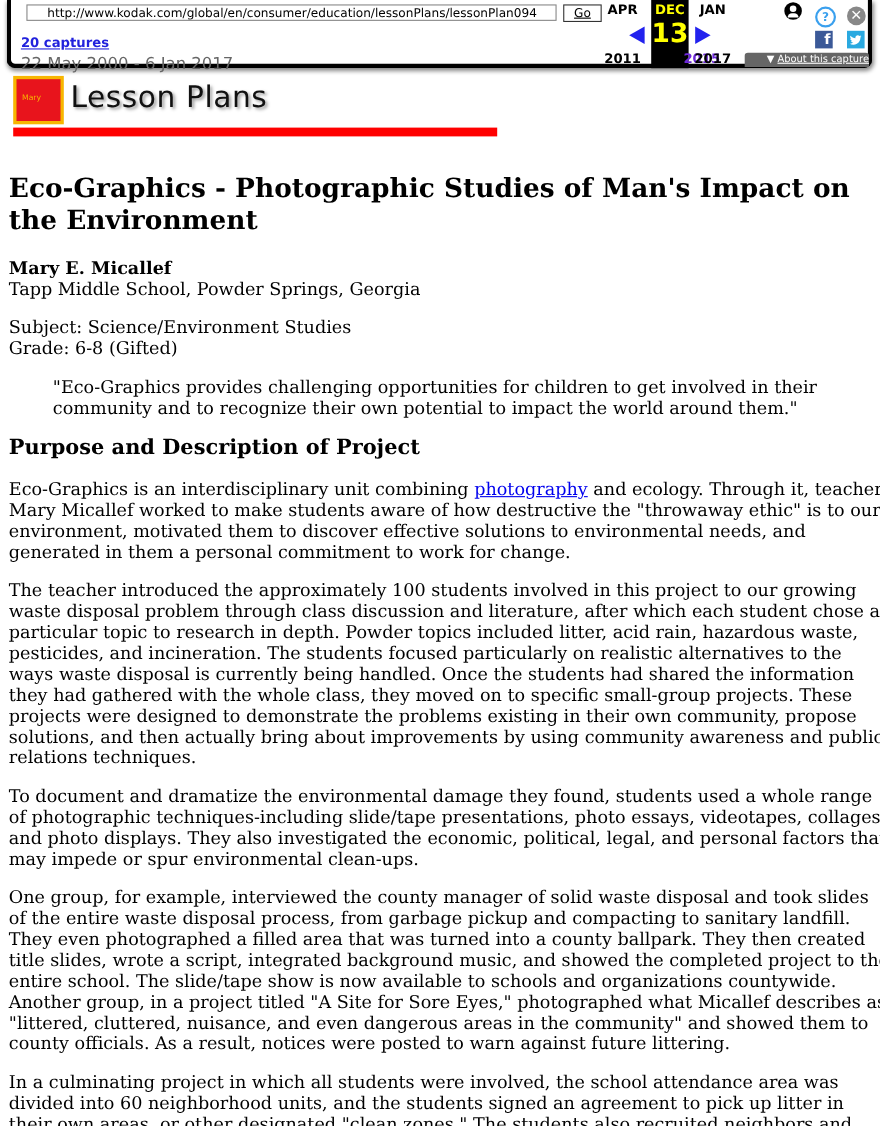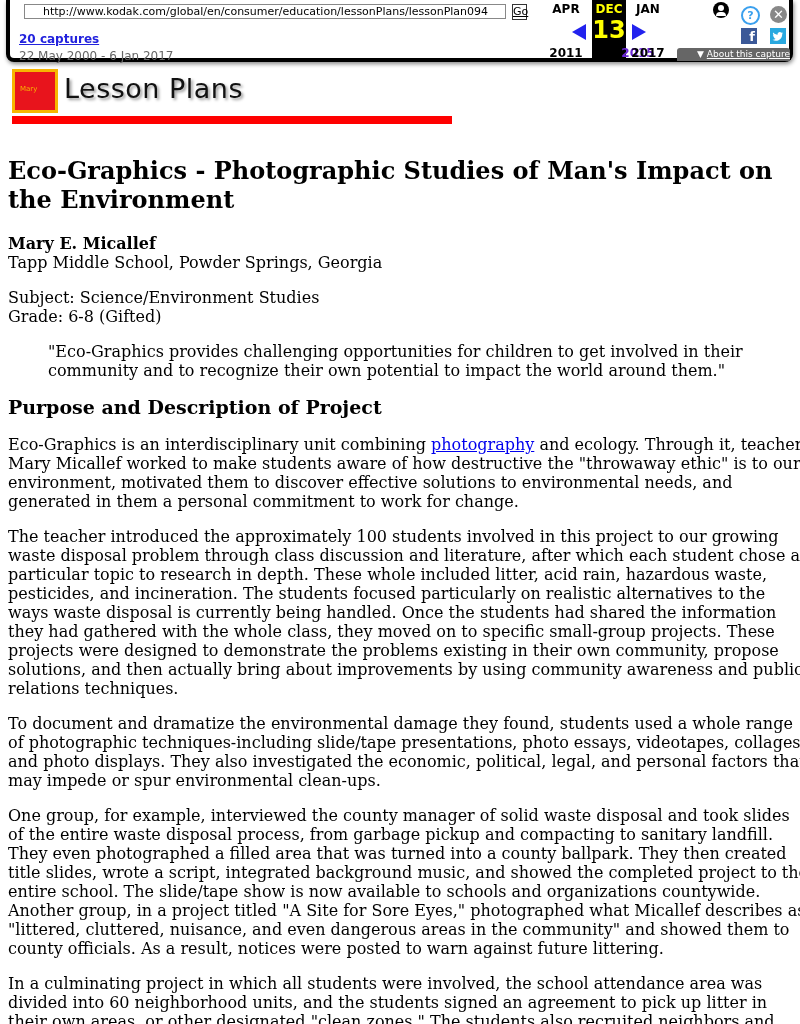--- a/index.html
+++ b/index.html
@@ -5,24 +5,24 @@
   html, body { margin:0; padding:0; }
   body { width:800px; height:1024px; overflow:hidden; background:#fff; position:relative;
          font-family:"DejaVu Serif", serif; color:#000; }
   
   #wm { position:absolute; left:6px; top:0; width:787px; height:62px; background:#fff;
         border:4px solid #000; border-top:none; border-radius:0 0 8px 8px;
         box-shadow:1px 2px 4px #888; box-sizing:border-box; font-family:"DejaVu Sans", sans-serif; }
   #wm-url { position:absolute; left:14px; top:4px; width:482px; height:15px; font-size:11px;
             border:1px solid #888; padding:0 18px; box-sizing:border-box; line-height:13px;
             white-space:nowrap; overflow:hidden; font-family:"DejaVu Sans", sans-serif; color:#000; }
-  #wm-go { position:absolute; left:502px; top:4px; width:15px; height:16px; font-size:11px;
+  #wm-go { position:absolute; left:502px; top:4px; width:35px; height:16px; font-size:11px;
            border:1px solid #333; background:#fff; box-sizing:border-box; text-align:center; line-height:14px;text-decoration:underline; }
   #wm-captures { position:absolute; left:9px; top:32px; font-size:12px; font-weight:bold; color:#1a0dab; text-decoration:underline; color:#2222dd;}
-  #wm-range { position:absolute; left:9px; top:49px; font-size:12px; color:#666; }
+  #wm-range { position:absolute; left:9px; top:49px; font-size:15px; color:#666; }
   .mo { position:absolute; top:2px; font-size:12px; font-weight:bold; width:40px; text-align:center; }
   .yr { position:absolute; top:46px; font-size:12px; font-weight:bold; width:40px; text-align:center; }
   #cur-col { position:absolute; left:582px; top:0; width:34px; height:62px; background:#000; }
   #cur-mo { left:582px; width:34px; color:#ff0; }
   #cur-day { position:absolute; left:582px; top:16px; width:34px; text-align:center; font-size:24px; font-weight:bold; color:#ff0; line-height:28px; }
   #cur-yr { left:611px; width:34px; color:#6d28d9; }
   .arrow { position:absolute; top:24px; width:0; height:0; border-top:8px solid transparent; border-bottom:8px solid transparent; }
   #prev-arrow { left:562px; border-right:14px solid #2222ee; }
   #next-arrow { left:622px; border-left:14px solid #2222ee; }
   #about { position:absolute; left:667px; top:48px; width:113px; height:13px; background:#666; color:#fff;
@@ -118,21 +118,21 @@
   <p>
     <span>Eco-Graphics is an interdisciplinary unit combining </span><a>photography</a><span> and ecology. Through it, teacher</span><br>
     <span>Mary Micallef worked to make students aware of how destructive the "throwaway ethic" is to our</span><br>
     <span>environment, motivated them to discover effective solutions to environmental needs, and</span><br>
     <span>generated in them a personal commitment to work for change.</span>
   </p>
 
   <p>
     <span>The teacher introduced the approximately 100 students involved in this project to our growing</span><br>
     <span>waste disposal problem through class discussion and literature, after which each student chose a</span><br>
-    <span>particular topic to research in depth. These whole included litter, acid rain, hazardous waste,</span><br>
+    <span>particular topic to research in depth. Powder topics included litter, acid rain, hazardous waste,</span><br>
     <span>pesticides, and incineration. The students focused particularly on realistic alternatives to the</span><br>
     <span>ways waste disposal is currently being handled. Once the students had shared the information</span><br>
     <span>they had gathered with the whole class, they moved on to specific small-group projects. These</span><br>
     <span>projects were designed to demonstrate the problems existing in their own community, propose</span><br>
     <span>solutions, and then actually bring about improvements by using community awareness and public</span><br>
     <span>relations techniques.</span>
   </p>
 
   <p>
     <span>To document and dramatize the environmental damage they found, students used a whole range</span><br>

